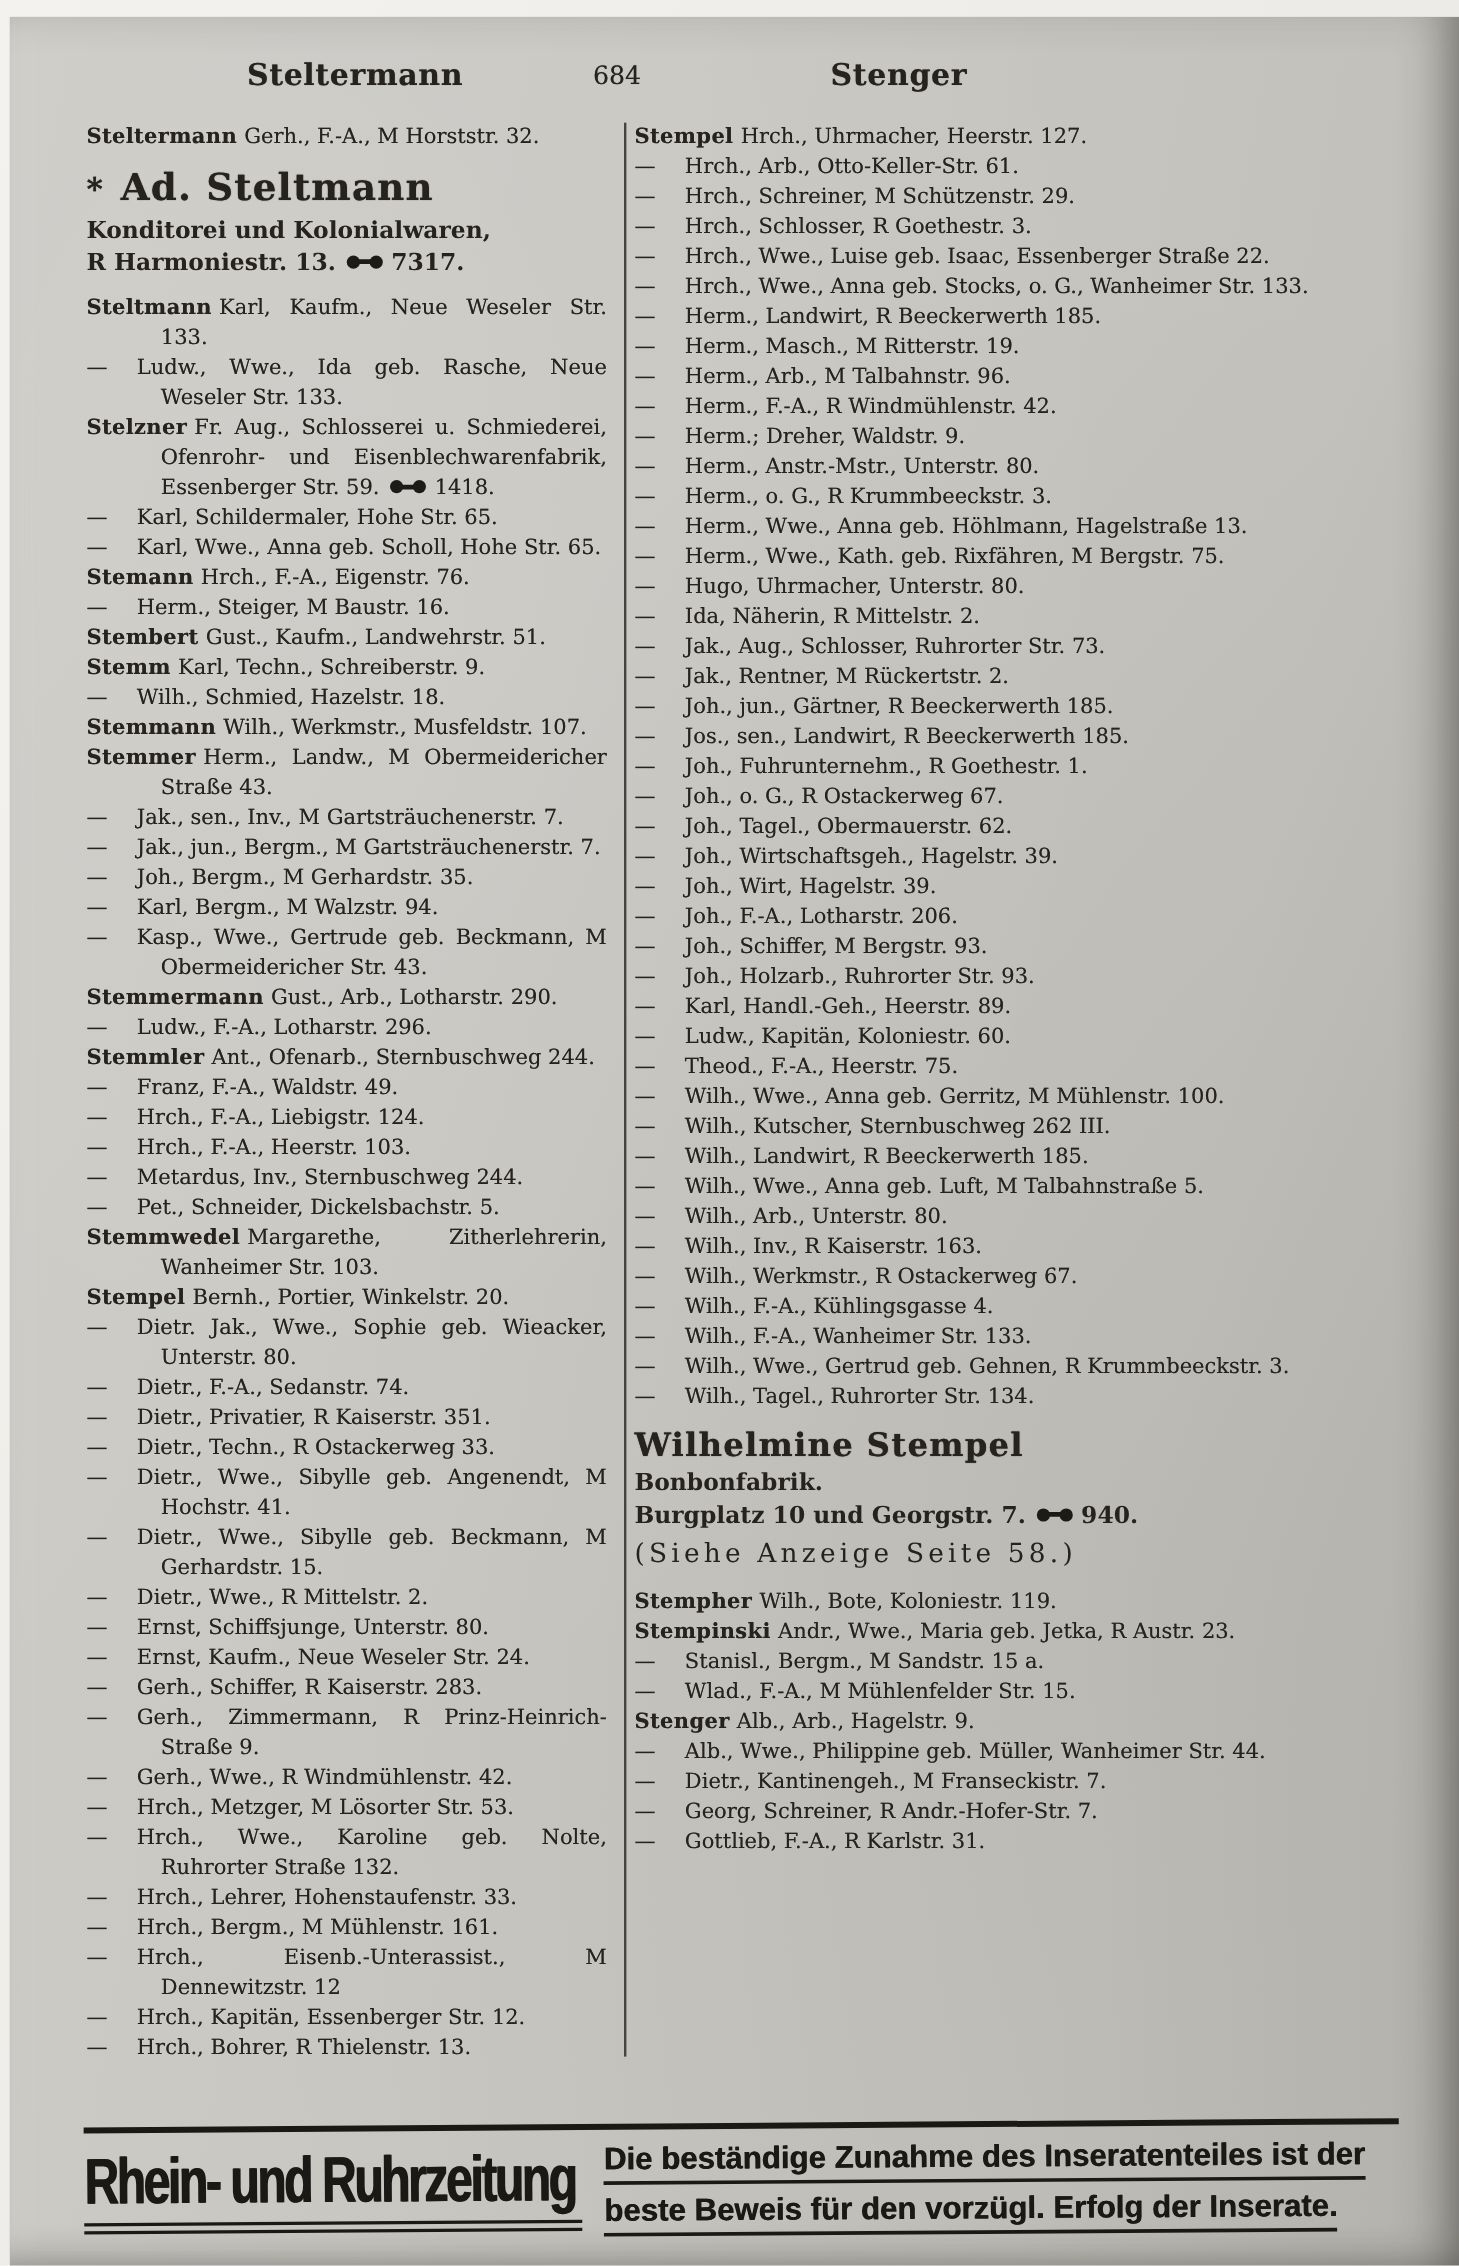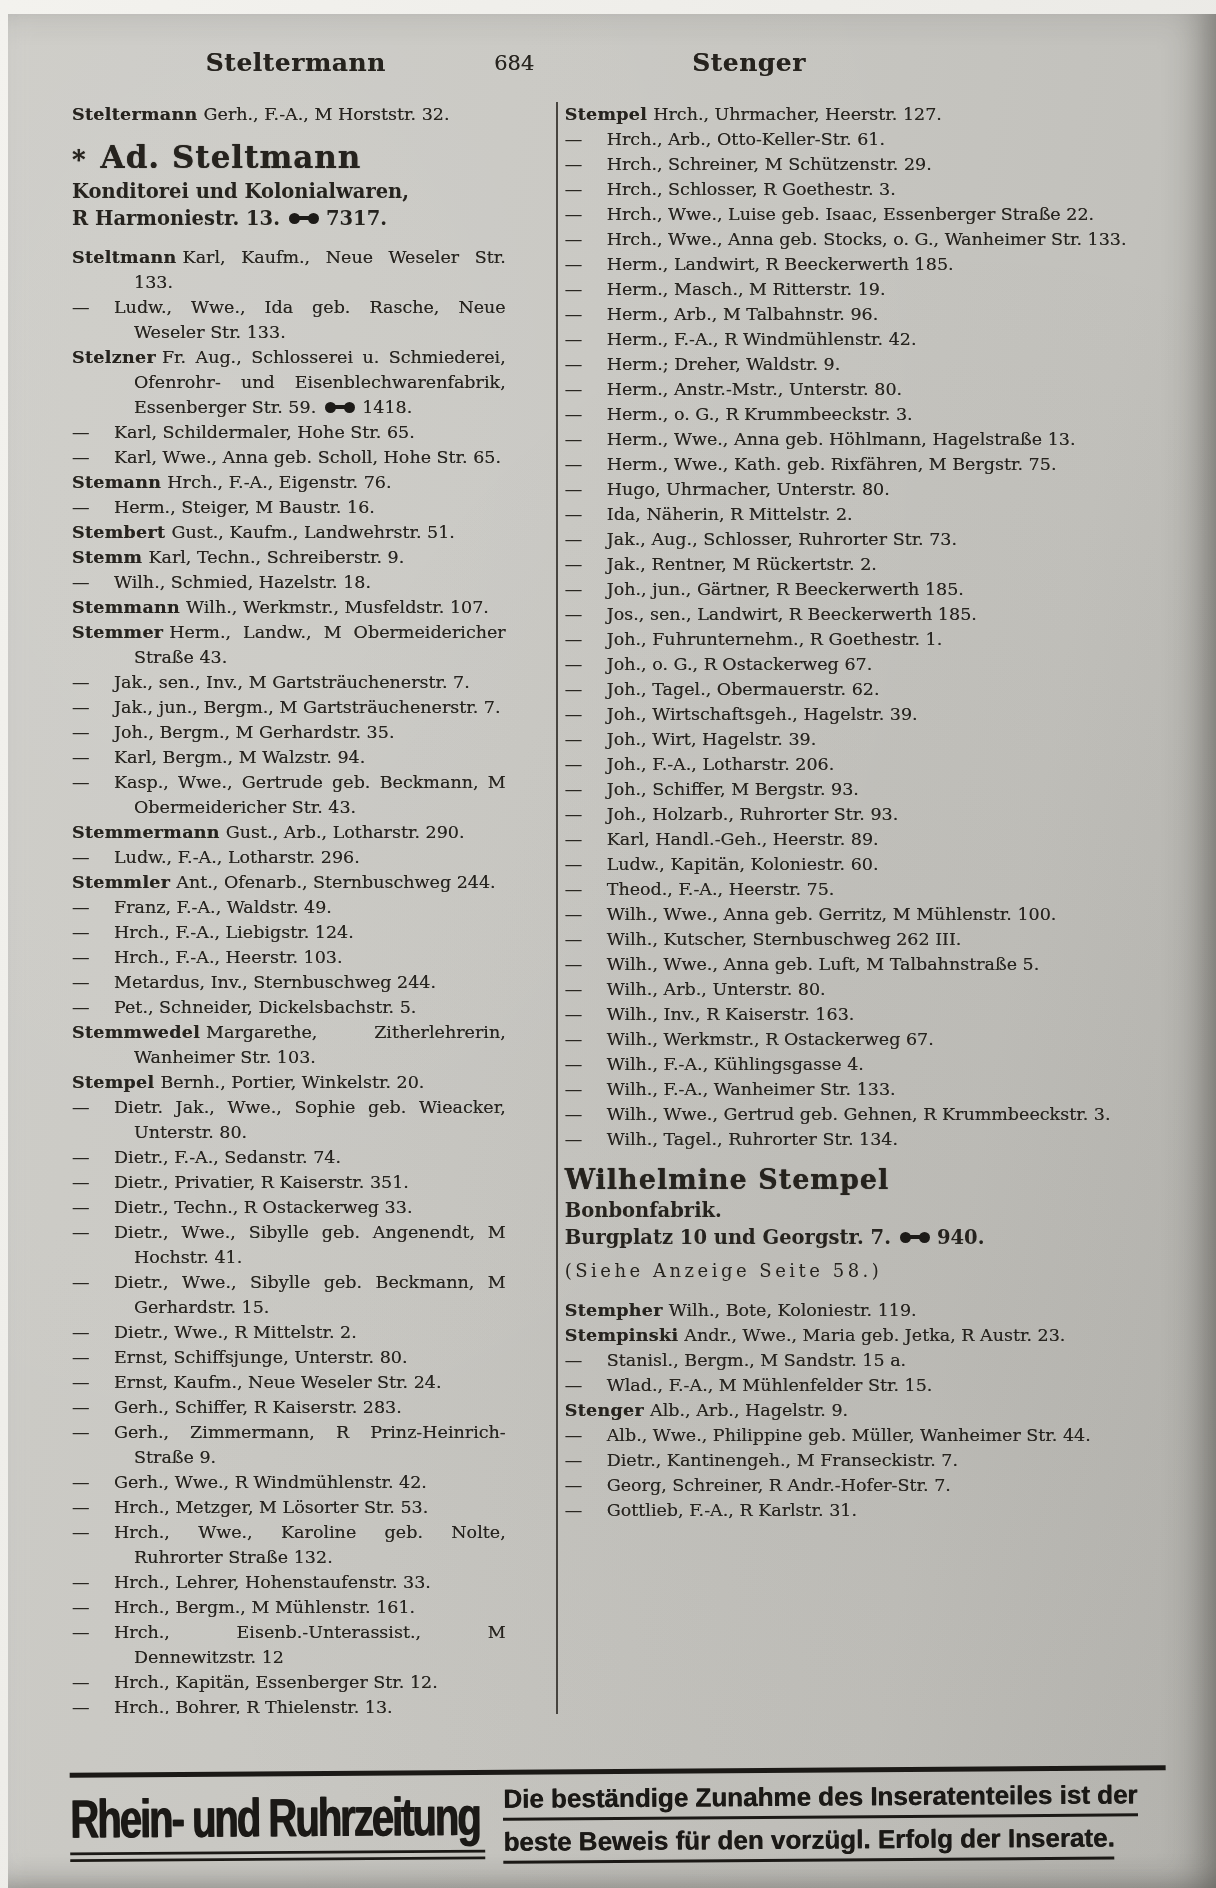--- a/index.html
+++ b/index.html
@@ -24,21 +24,21 @@
   }
   
   .pg-header{position:relative;height:44px;margin-bottom:10px;}
   .pg-header span{position:absolute;transform:translateX(-50%);white-space:nowrap;
     text-shadow:0 0 .6px rgba(28,26,22,.55);}
   .hdr-kw{font-weight:bold;font-size:25px;letter-spacing:.5px;}
   .hdr-left{left:20.5%;}
   .hdr-num{left:40.5%;font-size:21px;top:3px;}
   .hdr-right{left:62%;}
   
-  .columns{display:flex;height:1612px;overflow:hidden;gap:36px;}
+  .columns{display:flex;height:1612px;overflow:hidden;}
   .col{box-sizing:border-box;}
   .col-left{width:41%;padding-right:14px;}
   .col-right{flex:1;border-left:2px solid #47443f;padding-left:7px;}
   .entry{
     font-size:17.5px;line-height:25px;text-align:justify;
     padding-left:62px;text-indent:-62px;
     text-shadow:0 0 .5px rgba(30,27,22,.55);
   }
   .lead{font-weight:bold;letter-spacing:.3px;margin-right:6px;}
   .dash-mark{display:inline-block;width:42px;text-indent:0;}
@@ -53,21 +53,21 @@
   .phone-icon i{position:absolute;left:4px;right:4px;top:3.5px;height:4px;
     background:#1d1b18;border-radius:2px;}
   .phone-number{font-weight:bold;}
   
   .ad{text-align:left;text-indent:0;padding-left:0;margin:10px 0 12px;}
   .ad .ad-title{font-size:31px;font-weight:bold;letter-spacing:1px;line-height:40px;
     text-shadow:0 0 .8px rgba(20,18,15,.8);}
   .ad .ad-star{margin-right:14px;font-size:26px;}
   .ad .ad-sub{font-size:19.5px;font-weight:bold;line-height:26px;}
   .ad .ad-street{font-size:19.5px;font-weight:bold;line-height:28px;}
-  .ad .ad-note{font-size:18px;letter-spacing:3.5px;line-height:30px;margin-top:4px;}
+  .ad .ad-note{font-size:22px;letter-spacing:3.5px;line-height:30px;margin-top:4px;}
   .ad2 .ad-title{font-size:27px;line-height:36px;}
   
   .banner{
     position:absolute;left:62px;right:50px;bottom:18px;
     border-top:5px solid #1b1916;padding-top:10px;
     display:flex;align-items:flex-start;
     transform:rotate(-0.4deg);
     font-family:"Liberation Sans",sans-serif;color:#1b1916;
   }
   .banner-logo{
@@ -179,20 +179,21 @@
         <div class="entry"><span class="dash-mark">—</span><span class="entry-text">Joh., Wirtschaftsgeh., Hagelstr. 39.</span></div>
         <div class="entry"><span class="dash-mark">—</span><span class="entry-text">Joh., Wirt, Hagelstr. 39.</span></div>
         <div class="entry"><span class="dash-mark">—</span><span class="entry-text">Joh., F.-A., Lotharstr. 206.</span></div>
         <div class="entry"><span class="dash-mark">—</span><span class="entry-text">Joh., Schiffer, M Bergstr. 93.</span></div>
         <div class="entry"><span class="dash-mark">—</span><span class="entry-text">Joh., Holzarb., Ruhrorter Str. 93.</span></div>
         <div class="entry"><span class="dash-mark">—</span><span class="entry-text">Karl, Handl.-Geh., Heerstr. 89.</span></div>
         <div class="entry"><span class="dash-mark">—</span><span class="entry-text">Ludw., Kapitän, Koloniestr. 60.</span></div>
         <div class="entry"><span class="dash-mark">—</span><span class="entry-text">Theod., F.-A., Heerstr. 75.</span></div>
         <div class="entry"><span class="dash-mark">—</span><span class="entry-text">Wilh., Wwe., Anna geb. Gerritz, M Mühlenstr. 100.</span></div>
         <div class="entry"><span class="dash-mark">—</span><span class="entry-text">Wilh., Kutscher, Sternbuschweg 262 III.</span></div>
+        <div class="entry"><span class="dash-mark">—</span><span class="entry-text">Wilh., Landwirt, R Beeckerwerth 185.</span></div>
         <div class="entry"><span class="dash-mark">—</span><span class="entry-text">Wilh., Wwe., Anna geb. Luft, M Talbahnstraße 5.</span></div>
         <div class="entry"><span class="dash-mark">—</span><span class="entry-text">Wilh., Arb., Unterstr. 80.</span></div>
         <div class="entry"><span class="dash-mark">—</span><span class="entry-text">Wilh., Inv., R Kaiserstr. 163.</span></div>
         <div class="entry"><span class="dash-mark">—</span><span class="entry-text">Wilh., Werkmstr., R Ostackerweg 67.</span></div>
         <div class="entry"><span class="dash-mark">—</span><span class="entry-text">Wilh., F.-A., Kühlingsgasse 4.</span></div>
         <div class="entry"><span class="dash-mark">—</span><span class="entry-text">Wilh., F.-A., Wanheimer Str. 133.</span></div>
         <div class="entry"><span class="dash-mark">—</span><span class="entry-text">Wilh., Wwe., Gertrud geb. Gehnen, R Krummbeeckstr. 3.</span></div>
         <div class="entry"><span class="dash-mark">—</span><span class="entry-text">Wilh., Tagel., Ruhrorter Str. 134.</span></div>
         <div class="ad ad2">
           <div class="ad-title"><span>Wilhelmine Stempel</span></div>

